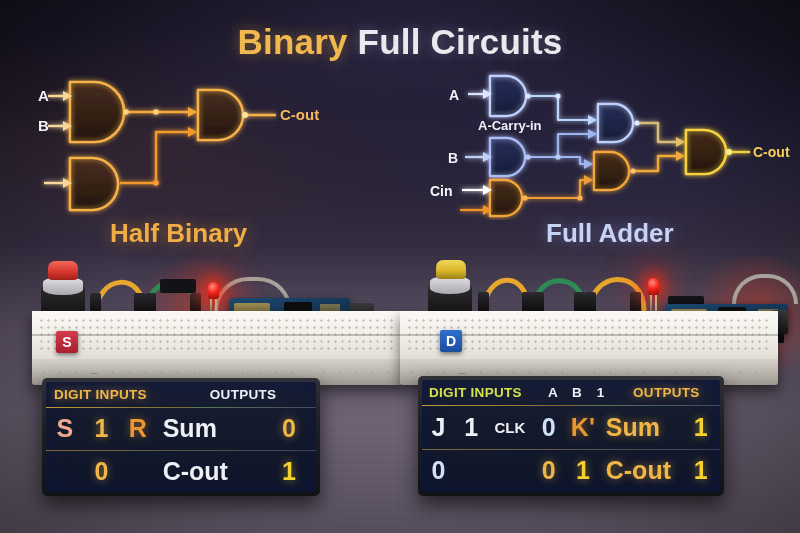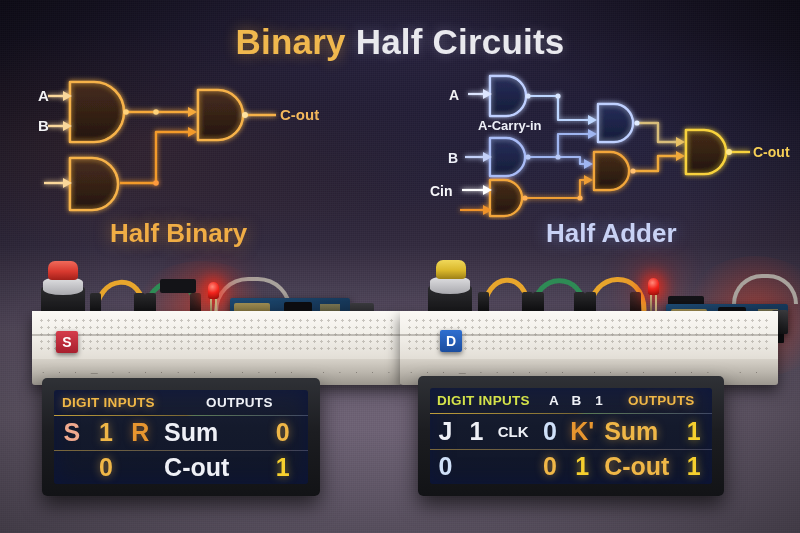--- a/index.html
+++ b/index.html
@@ -91,21 +91,21 @@
 
   .tag { position:absolute; width:22px; height:22px; border-radius:2px;
     color:#fff; font-weight:bold; font-size:14px; text-align:center; line-height:22px;
     box-shadow:0 2px 5px rgba(0,0,0,.5); }
   .tag-s { background:linear-gradient(180deg,#d53c4b,#a81f2e); }
   .tag-d { background:linear-gradient(180deg,#2f6fd0,#1b4d9e); }
 
   
   .panel { position:absolute; z-index:8; border-radius:5px;
     background:linear-gradient(180deg,#2f3136 0%,#1c1d21 45%,#121316 100%);
-    padding:12px; box-shadow:0 9px 20px rgba(0,0,0,.62); }
+    padding:4px; box-shadow:0 9px 20px rgba(0,0,0,.62); }
   #panel-left  { left:42px;  top:378px; width:278px; height:118px; }
   #panel-right { left:418px; top:376px; width:306px; height:120px; }
   .screen { width:100%; height:100%; border-radius:3px; overflow:hidden;
     background:linear-gradient(180deg,#1a2036 0%,#141a2c 40%,#10162a 100%);
     box-shadow:inset 0 0 22px rgba(10,20,60,.85); position:relative;
     display:flex; flex-direction:column; }
   .scr-row { display:flex; align-items:center; }
   .scr-head { height:25px; font-size:13.5px; font-weight:bold; letter-spacing:.3px; }
   .scr-body { flex:1; font-size:25px; font-weight:bold; }
   .hr-gold { height:1px; background:linear-gradient(90deg, rgba(220,180,60,.85) 0%, rgba(220,180,60,.5) 52%, rgba(150,200,120,.55) 55%, rgba(120,130,160,.45) 100%); }
@@ -119,21 +119,21 @@
   .c-green { color:#d4e24a; }
   .cell { text-align:center; }
 </style>
 </head>
 <body>
 
 <div id="stage">
 
   <div id="title">
     <span class="t-gold">Binary</span>
-    <span class="t-white">Half Circuits</span>
+    <span class="t-white">Full Circuits</span>
   </div>
 
   <svg class="diagram" id="diagram-half" width="340" height="150" viewBox="0 0 340 150">
     <defs>
       <filter id="gA" x="-60%" y="-60%" width="220%" height="220%">
         <feGaussianBlur stdDeviation="2.6" result="b"></feGaussianBlur>
         <feMerge>
             <feMergeNode in="b"></feMergeNode>
             <feMergeNode in="SourceGraphic"></feMergeNode>
           </feMerge>
@@ -246,21 +246,21 @@
       <circle cx="150" cy="130" r="2.6" fill="#ffb155"></circle>
       <circle cx="207" cy="55" r="2.6" fill="#e2ecff"></circle>
       <circle cx="203" cy="103" r="2.6" fill="#ffc071"></circle>
     </g>
     <text x="19" y="32" font-family="Liberation Sans, sans-serif" font-size="14" font-weight="bold" fill="#f2f2f4">A</text>
     <text x="48" y="62" font-family="Liberation Sans, sans-serif" font-size="13" font-weight="bold" fill="#eef0f8">A-Carry-in</text>
     <text x="18" y="95" font-family="Liberation Sans, sans-serif" font-size="14" font-weight="bold" fill="#eef0f8">B</text>
     <text x="0" y="128" font-family="Liberation Sans, sans-serif" font-size="14" font-weight="bold" fill="#f7f7fa">Cin</text>
     <text x="323" y="89" font-family="Liberation Sans, sans-serif" font-size="14" font-weight="bold" fill="#f6cf56">C-out</text>
   </svg>
-  <div class="cap" id="cap-full">Half Adder</div>
+  <div class="cap" id="cap-full">Full Adder</div>
 
   <div class="rig" id="rig-left">
     <div class="led-glow" style="left:94px; top:6px; width:150px; height:120px;"></div>
 
     <div class="gray-wire" style="left:182px; top:22px; width:78px; height:34px;"></div>
 
     <div class="btn-base" style="left:9px; top:32px; width:44px; height:32px;"></div>
     <div class="btn-ring" style="left:11px; top:22px; width:40px; height:18px;"></div>
     <div class="btn-cap" style="left:16px; top:6px; width:30px; height:19px;
          background:linear-gradient(180deg,#f06a5a 0%,#d8392f 55%,#a2201a 100%);"></div>

